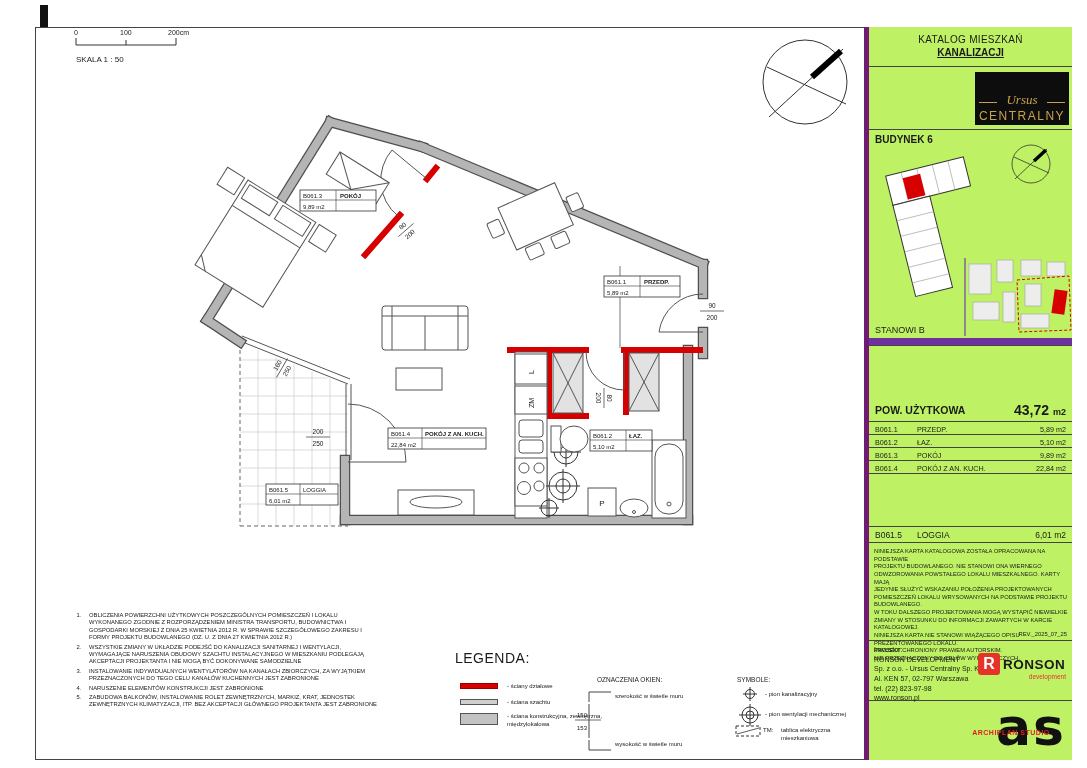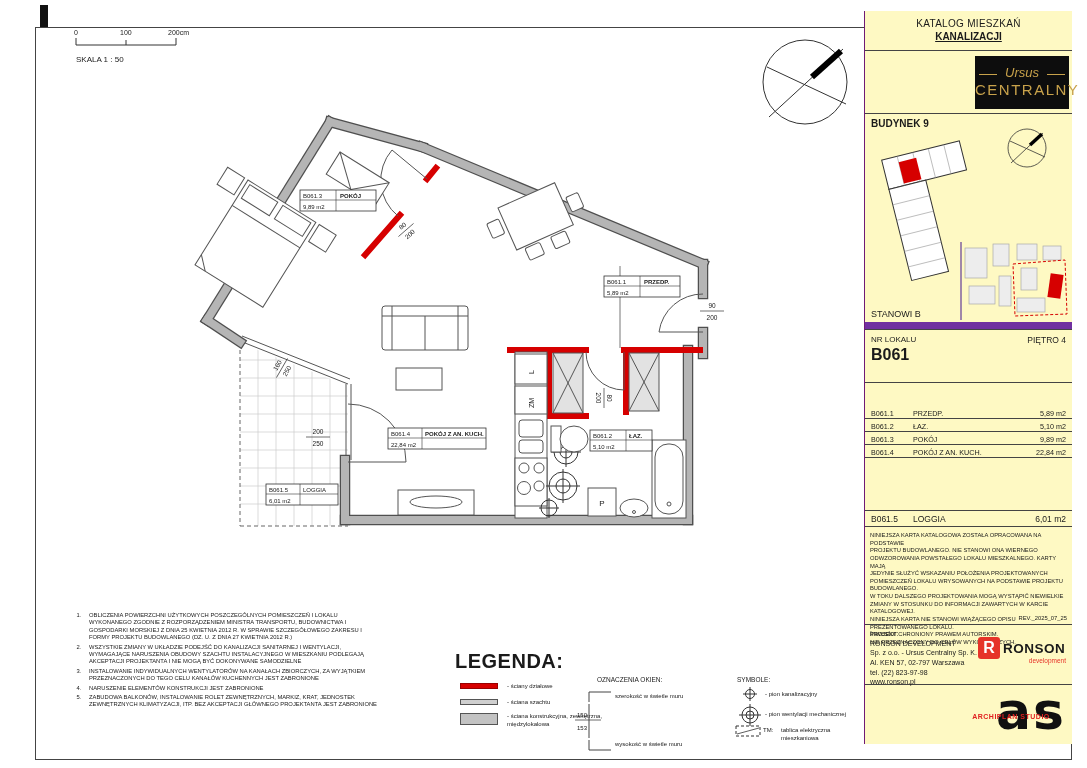--- a/index.html
+++ b/index.html
@@ -9,24 +9,24 @@
   
   #col { position:absolute; left:829px; top:0; width:207px; height:731px; border-left:1px solid #444; background:#fff; }
   .sec { position:absolute; left:0; width:100%; border-bottom:1px solid #444; }
   #s-katalog { top:0; height:40px; text-align:center; padding-top:7px; }
   #s-katalog .l1 { font-size:10px; letter-spacing:.3px; }
   #s-katalog .l2 { font-size:10px; font-weight:bold; text-decoration:underline; margin-top:2px; }
   #s-project { top:40px; height:63px; }
   #s-project .txt { position:absolute; left:5px; top:6px; font-size:8.5px; line-height:1.45; }
   #s-project .txt .b { font-weight:bold; }
   #ursus-logo { position:absolute; right:3px; top:5px; width:94px; height:53px; background:#0d0d0d; color:#c8a24b; text-align:center; }
-  #ursus-logo .script { font-family:Liberation Sans, sans-serif; font-style:italic; font-size:13px; margin-top:9px; position:relative; }
+  #ursus-logo .script { font-family:Liberation Serif, serif; font-style:italic; font-size:13px; margin-top:20px; position:relative; }
   #ursus-logo .script:before, #ursus-logo .script:after { content:""; position:absolute; top:60%; width:18px; border-top:1px solid #c8a24b; }
   #ursus-logo .script:before { left:4px; } #ursus-logo .script:after { right:4px; }
-  #ursus-logo .caps { font-size:15px; letter-spacing:1.5px; margin-top:1px; }
+  #ursus-logo .caps { font-size:12px; letter-spacing:1.5px; margin-top:1px; }
   #s-building { top:103px; height:216px; }
   #budynek-label { position:absolute; left:6px; top:4px; font-size:10px; font-weight:bold; }
   #klatka-label { position:absolute; left:6px; bottom:10px; font-size:9px; }
   #purple-bar { position:absolute; left:0; bottom:0; width:100%; height:7px; background:#7030a0; }
   #s-unit { top:319px; height:53px; }
   #s-unit .nr { position:absolute; left:6px; top:5px; font-size:8px; }
   #s-unit .pietro { position:absolute; right:6px; top:5px; font-size:8.5px; }
   #s-unit .b061 { position:absolute; left:6px; top:16px; font-size:16px; font-weight:bold; }
   #s-pow { top:372px; height:23px; }
   #s-pow .lab { position:absolute; left:6px; top:5px; font-size:10.5px; font-weight:bold; }
@@ -58,21 +58,21 @@
   
   #plan-svg { position:absolute; left:0; top:0; width:1087px; height:768px; }
   svg text { font-family:"Liberation Sans", sans-serif; fill:#1a1a1a; }
   
   #uwagi { position:absolute; left:57px; top:612px; width:320px; }
   #uwagi h2 { font-size:14px; font-weight:normal; letter-spacing:.5px; margin-bottom:4px; }
   #uwagi ol { list-style:decimal; padding-left:26px; }
   #uwagi li { font-size:5.8px; line-height:1.28; padding-left:6px; margin-bottom:2px; }
   
   #legenda { position:absolute; left:455px; top:650px; width:405px; }
-  #legenda h2 { font-size:20px; font-weight:bold; letter-spacing:.5px; }
+  #legenda h2 { font-size:14px; font-weight:normal; letter-spacing:.5px; }
   .leg-row { position:absolute; font-size:6px; line-height:1.25; }
   .swatch { position:absolute; width:38px; border:1px solid #555; }
   #sw-red { left:5px; top:33px; height:6px; background:#d60000; border-color:#900; }
   #sw-thin { left:5px; top:49px; height:6px; background:#cfcfcf; }
   #sw-thick { left:5px; top:63px; height:12px; background:#c3c3c3; }
   #leg-t1 { left:52px; top:33px; } #leg-t2 { left:52px; top:49px; } #leg-t3 { left:52px; top:63px; width:130px; }
   #okna-head { left:142px; top:26px; font-size:6.5px; }
   #symbole-head { left:282px; top:26px; font-size:6.5px; }
   #okna-svg { position:absolute; left:120px; top:34px; }
   #sym1-t { left:310px; top:41px; } #sym2-t { left:310px; top:61px; }
@@ -390,21 +390,21 @@
   </svg>
   <div class="leg-row" id="sym2-t">- pion wentylacji mechanicznej</div>
   <svg class="symicon" style="left:280px; top:75px;" width="26" height="12" viewBox="0 0 26 12">
     <rect x="1" y="1" width="24" height="10" fill="none" stroke="#333" stroke-width="1" stroke-dasharray="3 2"></rect>
     <line x1="2" y1="9" x2="24" y2="3" stroke="#333" stroke-width="0.8"></line>
   </svg>
   <div class="leg-row" id="sym3-tm">TM:</div>
   <div class="leg-row" id="sym3-t">tablica elektryczna mieszkaniowa</div>
 </div>
 
-<div id="col" style="position:absolute; left:864px; top:11px; width:208px; height:733px; border-left:1px solid #701a75; background:#fef9c3;">
+<div id="col" style="position:absolute; left:864px; top:27px; width:208px; height:733px; border-left:5px solid #701a75; background:#bef264;">
 
   <div class="sec" id="s-katalog">
     <div class="l1">KATALOG MIESZKAŃ</div>
     <div class="l2">KANALIZACJI</div>
   </div>
 
   <div class="sec" id="s-project">
     <div id="ursus-logo">
       <div class="script">Ursus</div>
       <div class="caps">CENTRALNY</div>
@@ -444,31 +444,30 @@
           <rect x="152" y="130" width="20" height="16"></rect>
             <rect x="178" y="132" width="18" height="14"></rect>
           <rect x="156" y="154" width="16" height="22"></rect>
             <rect x="152" y="184" width="28" height="14"></rect>
         </g>
         <path d="M96,128 v78" stroke="#8060a0" stroke-width="1.5" fill="none"></path>
         <polygon points="148,150 200,146 202,200 150,202" fill="none" stroke="#d60000" stroke-width="1" stroke-dasharray="3 2"></polygon>
         <rect x="184" y="160" width="13" height="24" fill="#d60000" transform="rotate(8 190 172)"></rect>
       </g>
     </svg>
-    <div id="budynek-label">BUDYNEK 9</div>
+    <div id="budynek-label">BUDYNEK 6</div>
     <div id="klatka-label">STANOWI B</div>
     <div id="purple-bar"></div>
   </div>
 
-  <div class="sec" id="s-unit">
-    <div class="nr">NR LOKALU</div>
-    <div class="pietro">PIĘTRO 4</div>
-    <div class="b061">B061</div>
-  </div>
-
+
+  <div class="sec" id="s-pow">
+    <div class="lab">POW. UŻYTKOWA</div>
+    <div class="val"><span>43,72</span> <span class="m2">m2</span></div>
+  </div>
 
   <div class="sec" id="s-table">
     <div class="trow">
       <span class="tid">B061.1</span>
       <span class="tname">PRZEDP.</span>
       <span class="tarea">5,89 m2</span>
     </div>
     <div class="trow">
       <span class="tid">B061.2</span>
       <span class="tname">ŁAZ.</span>

